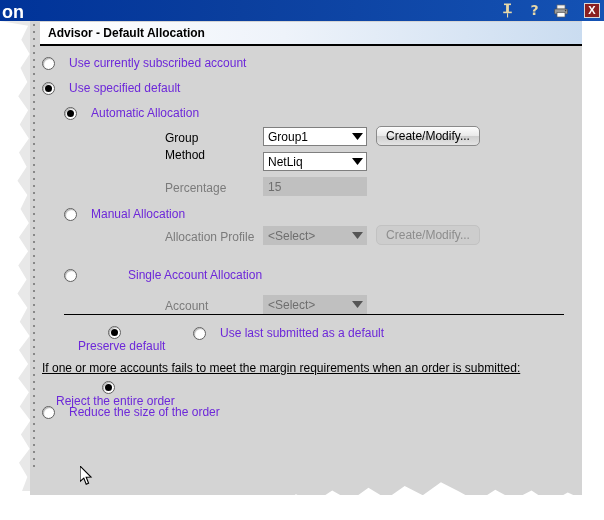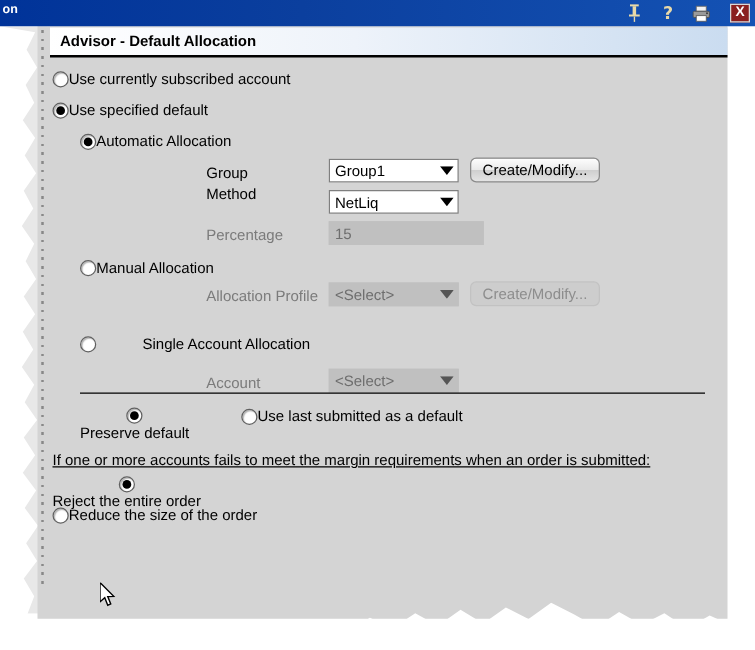--- a/index.html
+++ b/index.html
@@ -22,21 +22,21 @@
     position: absolute;
     left: 0; top: 0;
     width: 604px; height: 21px;
     background: linear-gradient(to right, #003399 0%, #0b3f9e 40%, #1452b4 100%);
     overflow: hidden;
   }
   #titlebar-text {
     position: absolute;
     left: 2px; top: 2px;
     color: #ffffff;
-    font-size: 10px;
+    font-size: 18px;
     font-weight: bold;
     letter-spacing: 0px;
     white-space: nowrap;
   }
   .tb-icons {
     position: absolute;
     right: 4px; top: 0;
     height: 21px;
     display: flex;
     align-items: center;
@@ -169,23 +169,23 @@
   }
   .radio.checked::after {
     content: "";
     position: absolute;
     left: 2px; top: 2px;
     width: 7px; height: 7px;
     border-radius: 50%;
     background: #000000;
   }
   .radio-label {
-    margin-left: 0;
-    font-size: 12px;
-    color: #000000;
+    margin-left: 14px;
+    font-size: 12px;
+    color: #6d28d9;
   }
 
   
   .field-label {
     position: absolute;
     font-size: 12px;
     color: #000000;
     white-space: nowrap;
   }
   .field-label.dim { color: #7b7b7b; }
@@ -360,21 +360,21 @@
   <div class="combo" style="left:225px; top:104px; width:104px;">
     <span class="combo-value">NetLiq</span>
     <span class="combo-arrow">
       <svg width="11" height="7" viewBox="0 0 11 7">
           <polygon points="0,0 11,0 5.5,7" fill="#000000"></polygon>
         </svg>
     </span>
   </div>
 
   <div class="field-label dim" style="left:127px; top:133px;">Percentage</div>
-  <div class="textfield" style="left:225px; top:129px; width:124px;">
+  <div class="textfield" style="left:225px; top:129px; width:104px;">
     <span class="tf-value">15</span>
   </div>
 
   <div class="radio-row" style="left:26px; top:159px;">
     <span class="radio"></span>
     <span class="radio-label">Manual Allocation</span>
   </div>
   <div class="field-label dim" style="left:127px; top:182px;">Allocation Profile</div>
   <div class="combo disabled" style="left:225px; top:178px; width:104px;">
     <span class="combo-value">&lt;Select&gt;</span>

